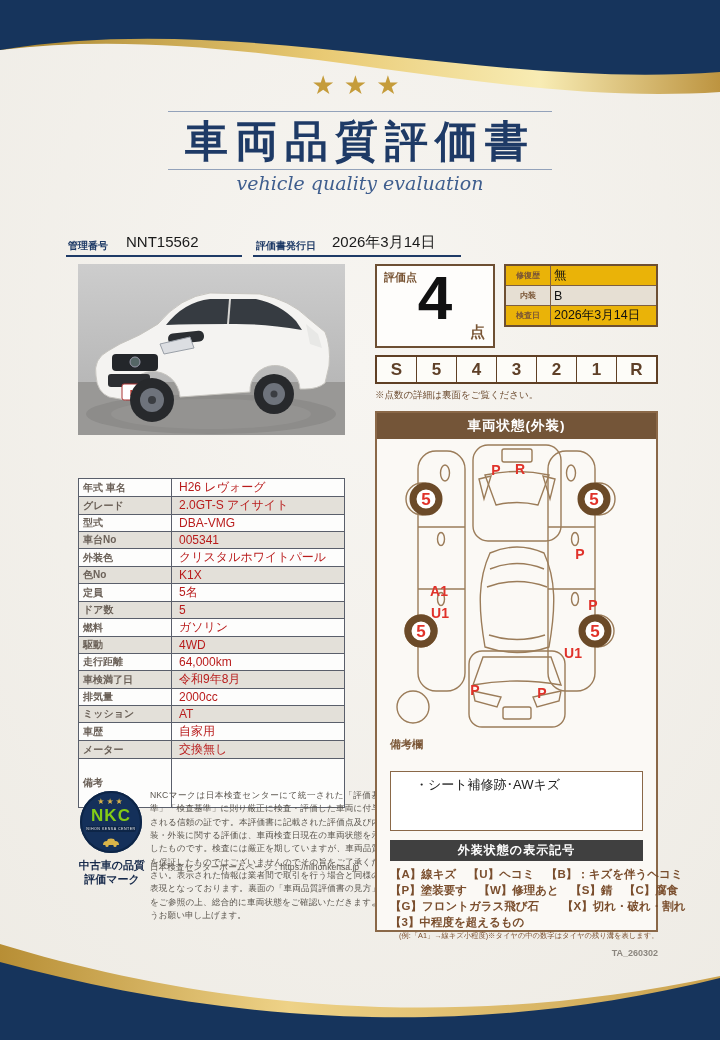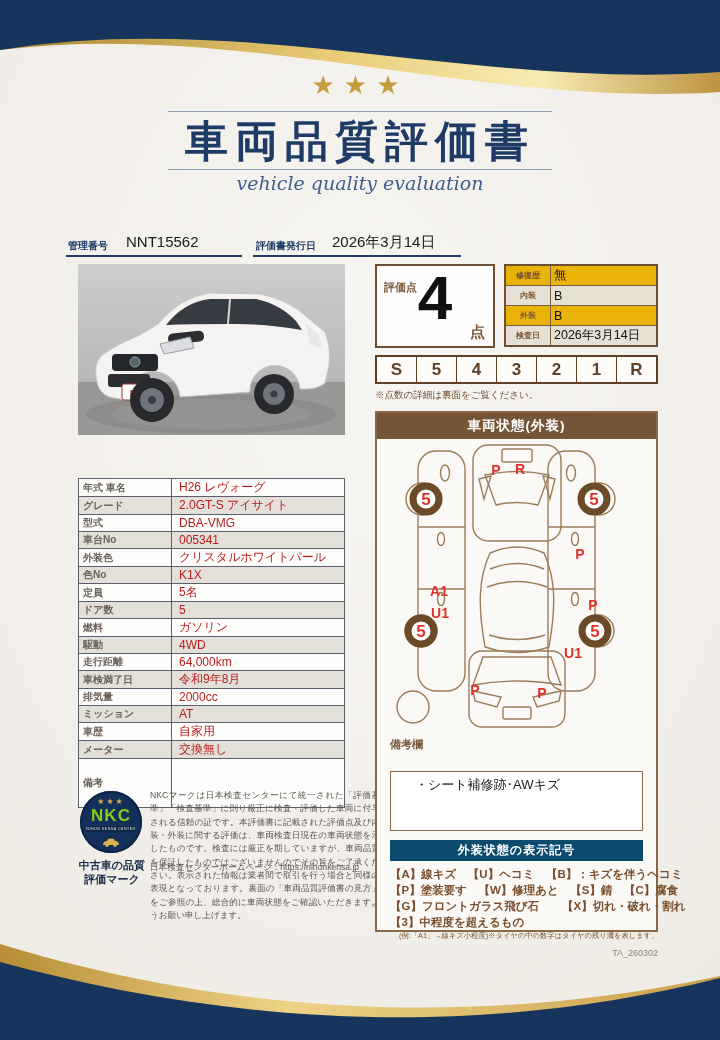--- a/index.html
+++ b/index.html
@@ -44,21 +44,21 @@
   #nkc-logo .lg-org{color:#e8e8e8;font-size:3.6px;letter-spacing:.5px;display:block;background:#0d2547;margin:2px 6px;line-height:6px;border-radius:2px;}
   .nkc-caption{position:absolute;left:62px;top:858px;width:100px;text-align:center;
                font-size:11px;font-weight:bold;color:#16294a;line-height:14px;}
   .nkc-desc{position:absolute;left:150px;top:789px;width:230px;font-size:8.6px;
             color:#59544d;line-height:1.55;text-align:justify;}
   .nkc-home{position:absolute;left:150px;top:862px;width:230px;font-size:8.6px;color:#59544d;}
 
   
   #score-box{position:absolute;left:375px;top:264px;width:120px;height:84px;background:#fefdfb;
              border:2px solid #6d4f33;box-sizing:border-box;}
-  #score-box .sb-label{position:absolute;top:14px;left:7px;font-size:11px;font-weight:bold;color:#7a5636;}
+  #score-box .sb-label{position:absolute;top:4px;left:7px;font-size:11px;font-weight:bold;color:#7a5636;}
   #score-box .sb-value{position:absolute;top:-4px;left:0;width:116px;text-align:center;
              font-size:62px;font-weight:bold;color:#111;}
   #score-box .sb-unit{position:absolute;right:8px;bottom:4px;font-size:15px;font-weight:bold;color:#7a5636;}
 
   #insp{position:absolute;left:504px;top:264px;width:154px;border-collapse:collapse;
         border:2px solid #6d4f33;background:#eab308;}
   #insp td{border:1px solid #7d5f43;height:19px;padding:0 3px;}
   #insp td.il{width:38px;text-align:center;font-size:8px;font-weight:bold;color:#7a5636;}
   #insp td.iv{font-size:12.5px;color:#111;white-space:nowrap;}
   #insp tr:nth-child(even){background:#e6dfd3;}
@@ -72,25 +72,25 @@
 
   
   #cond{position:absolute;left:375px;top:411px;width:283px;height:521px;
         border:2px solid #8a6848;box-sizing:border-box;background:#fbf9f5;}
   #cond .cond-head{height:26px;background:#745538;color:#fff;font-size:13.5px;font-weight:bold;
         text-align:center;line-height:26px;letter-spacing:1px;}
   #diagram-wrap{position:relative;width:279px;height:296px;}
   .remarks-label{margin:2px 0 19px 13px;font-size:11px;font-weight:bold;color:#7a5636;}
   .remarks-box{margin:0 13px;height:60px;border:1px solid #8a6848;background:#fff;
         font-size:13px;color:#222;padding:4px 24px;box-sizing:border-box;}
-  .legend-head{margin:9px 13px 0;height:21px;background:#0c4a6e;color:#fff;font-size:12px;
+  .legend-head{margin:9px 13px 0;height:21px;background:#404040;color:#fff;font-size:12px;
         font-weight:bold;text-align:center;line-height:21px;letter-spacing:1px;}
   .legend-lines{margin:5px 13px 0;color:#7a4e2d;font-size:11.5px;font-weight:600;line-height:16px;white-space:nowrap;}
   .legend-note{margin:1px 22px 0;color:#7a4e2d;font-size:7.3px;white-space:nowrap;}
-  .doc-code{position:absolute;right:62px;top:948px;font-size:9px;color:#8b867e;}
+  .doc-code{position:absolute;right:62px;top:948px;font-size:9px;color:#8b867e;font-weight:bold;}
 
   svg text.mark{fill:#e0322a;font-family:"Liberation Sans",sans-serif;font-weight:bold;font-size:14px;text-anchor:middle;}
   svg text.tire{font-size:17px;}
 </style>
 </head>
 <body>
 
 <div id="page">
 
   <svg id="bg" width="720" height="1040" viewBox="0 0 720 1040">
@@ -265,24 +265,20 @@
         <tbody>
           <tr>
             <td class="il">修復歴</td>
             <td class="iv">無</td>
           </tr>
           <tr>
             <td class="il">内装</td>
             <td class="iv">B</td>
           </tr>
           <tr>
-            <td class="il">外装</td>
-            <td class="iv">B</td>
-          </tr>
-          <tr>
             <td class="il">検査日</td>
             <td class="iv">2026年3月14日</td>
           </tr>
         </tbody>
       </table>
 
     <div id="scale">
         <div class="cell">S</div>
         <div class="cell">5</div>
         <div class="cell">4</div>

